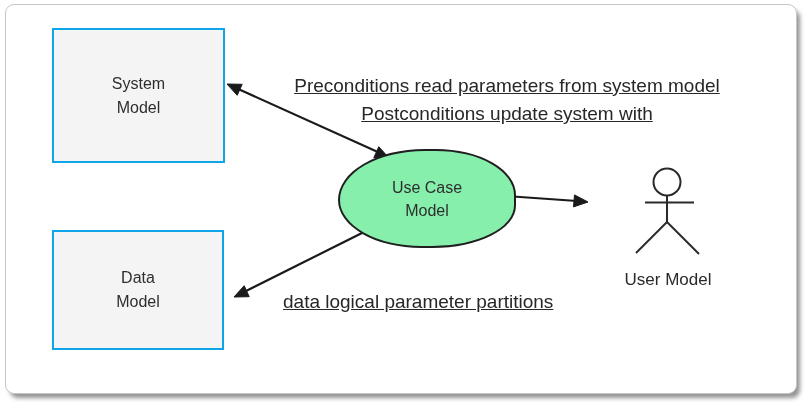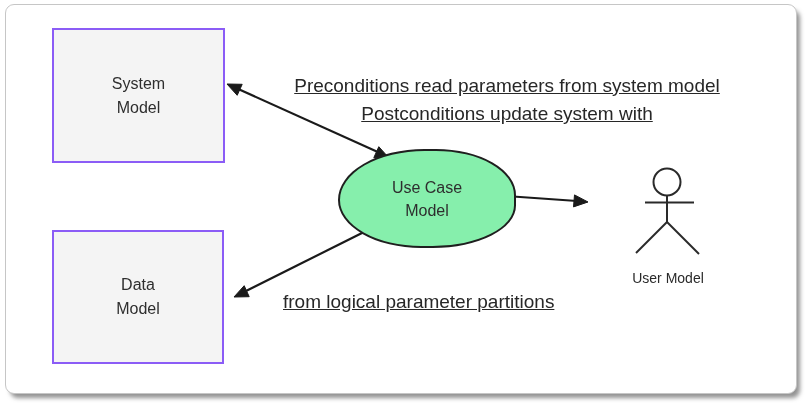--- a/index.html
+++ b/index.html
@@ -25,33 +25,33 @@
     background: #ffffff;
     border: 1px solid #c6c6c6;
     border-radius: 9px;
     box-shadow: 4px 5px 4px -1px rgba(75,75,75,0.6);
     box-sizing: border-box;
   }
   .node-box {
     position: absolute;
     box-sizing: border-box;
     background: #f4f4f4;
-    border: 2px solid #8b5cf6;
+    border: 2px solid #0ea5e9;
     display: flex;
     flex-direction: column;
     align-items: center;
     justify-content: center;
     font-size: 16px;
     line-height: 24px;
     color: #2e2e2e;
     text-align: right;
     z-index: 2;
   }
   .box-system { left: 52px; top: 28px;  width: 173px; height: 135px; }
-  .box-data   { left: 52px; top: 230px; width: 172px; height: 134px; }
+  .box-data   { left: 52px; top: 230px; width: 172px; height: 120px; }
   .ellipse {
     position: absolute;
     left: 338px;
     top: 149px;
     width: 178px;
     height: 99px;
     box-sizing: border-box;
     background: #86efac;
     border: 2px solid #1f1f1f;
     border-radius: 52% 48% 50% 50% / 55% 50% 46% 52%;
@@ -84,21 +84,21 @@
     left: 283px;
     top: 288px;
     text-align: left;
   }
   .actor-label {
     position: absolute;
     left: 601px;
     top: 270px;
     width: 134px;
     text-align: center;
-    font-size: 14px;
+    font-size: 17px;
     color: #2a2a2a;
     z-index: 3;
   }
   .overlay {
     position: absolute;
     left: 0;
     top: 0;
     width: 811px;
     height: 410px;
     z-index: 1;
@@ -126,21 +126,21 @@
     <span class="node-line">Use Case</span>
     <span class="node-line">Model</span>
   </div>
 
   <div class="annotation ann-system">
     <span class="ann-line">Preconditions read parameters from system model</span>
     <span class="ann-line">Postconditions update system with</span>
   </div>
 
   <div class="annotation ann-data">
-    <span class="ann-line">from logical parameter partitions</span>
+    <span class="ann-line">data logical parameter partitions</span>
   </div>
 
   <div class="actor-label">User Model</div>
 
   <svg class="overlay" viewBox="0 0 811 410" xmlns="http://www.w3.org/2000/svg">
 
     <g stroke="#1a1a1a" fill="#1a1a1a">
       <line x1="236" y1="88" x2="380" y2="153" stroke-width="2.2"></line>
       <polygon points="227,84 237.2,95.3 242.2,84.3"></polygon>
       <polygon points="389,158 373.8,157.7 378.8,146.7"></polygon>

